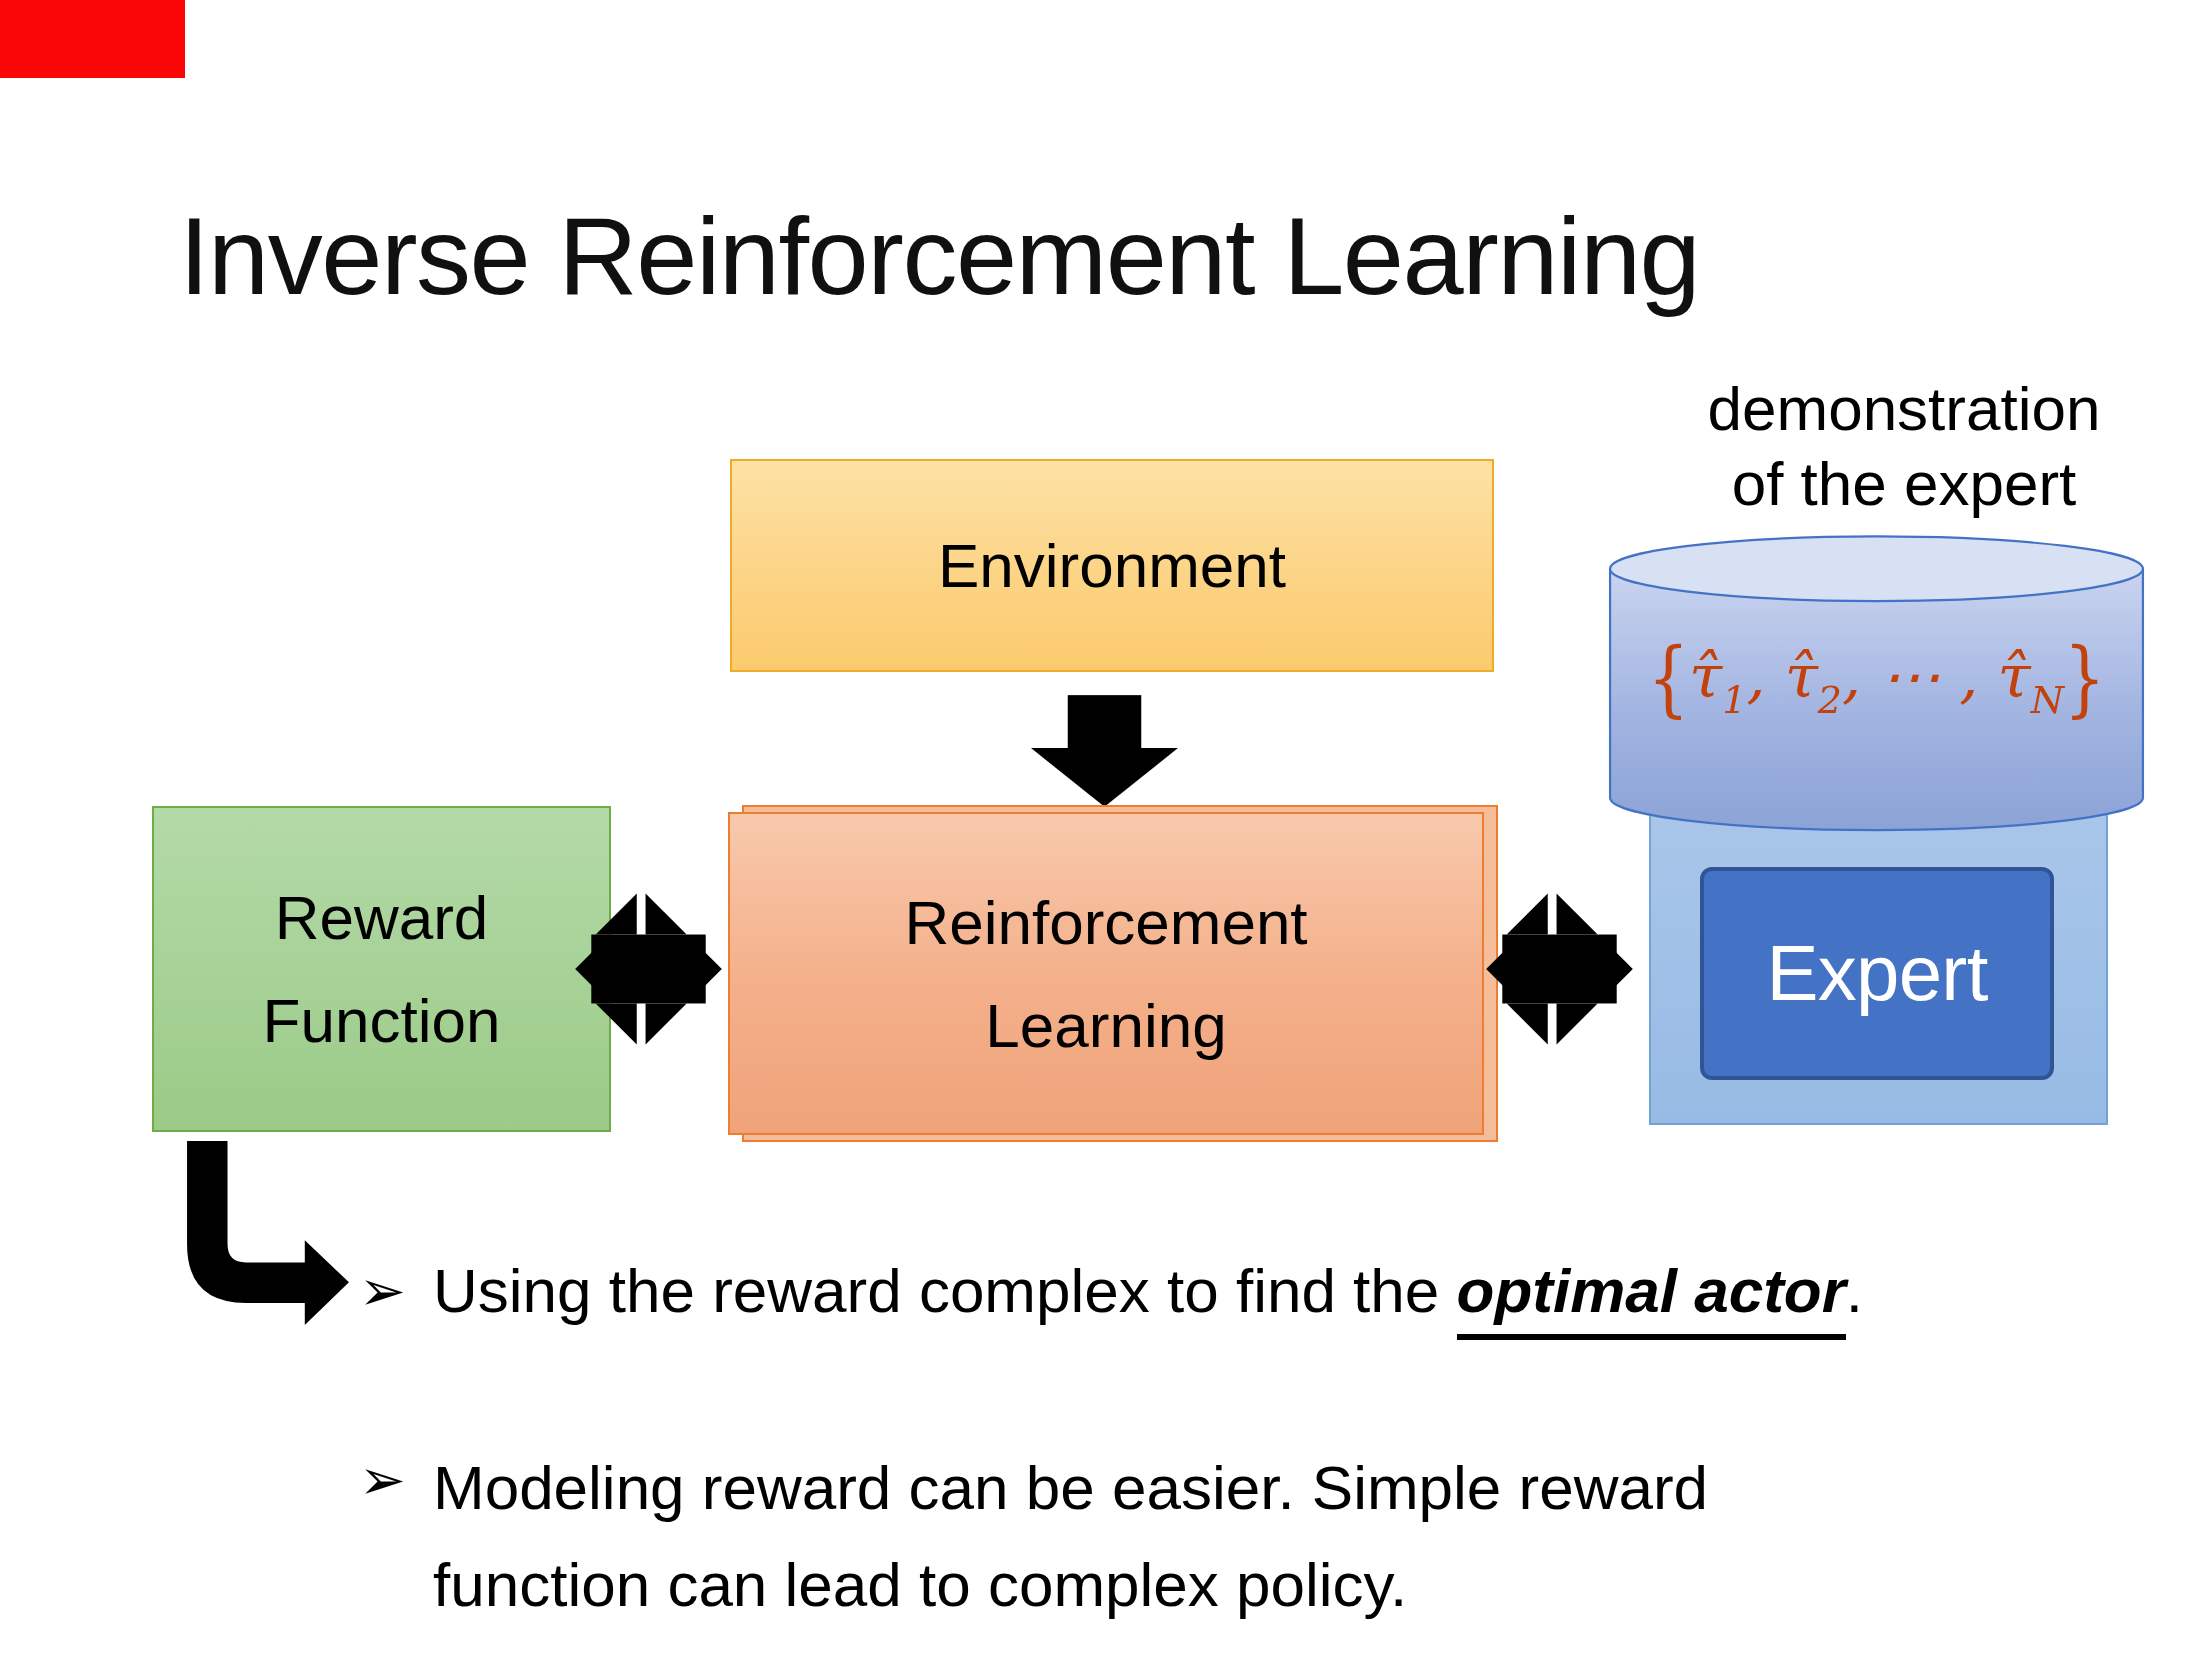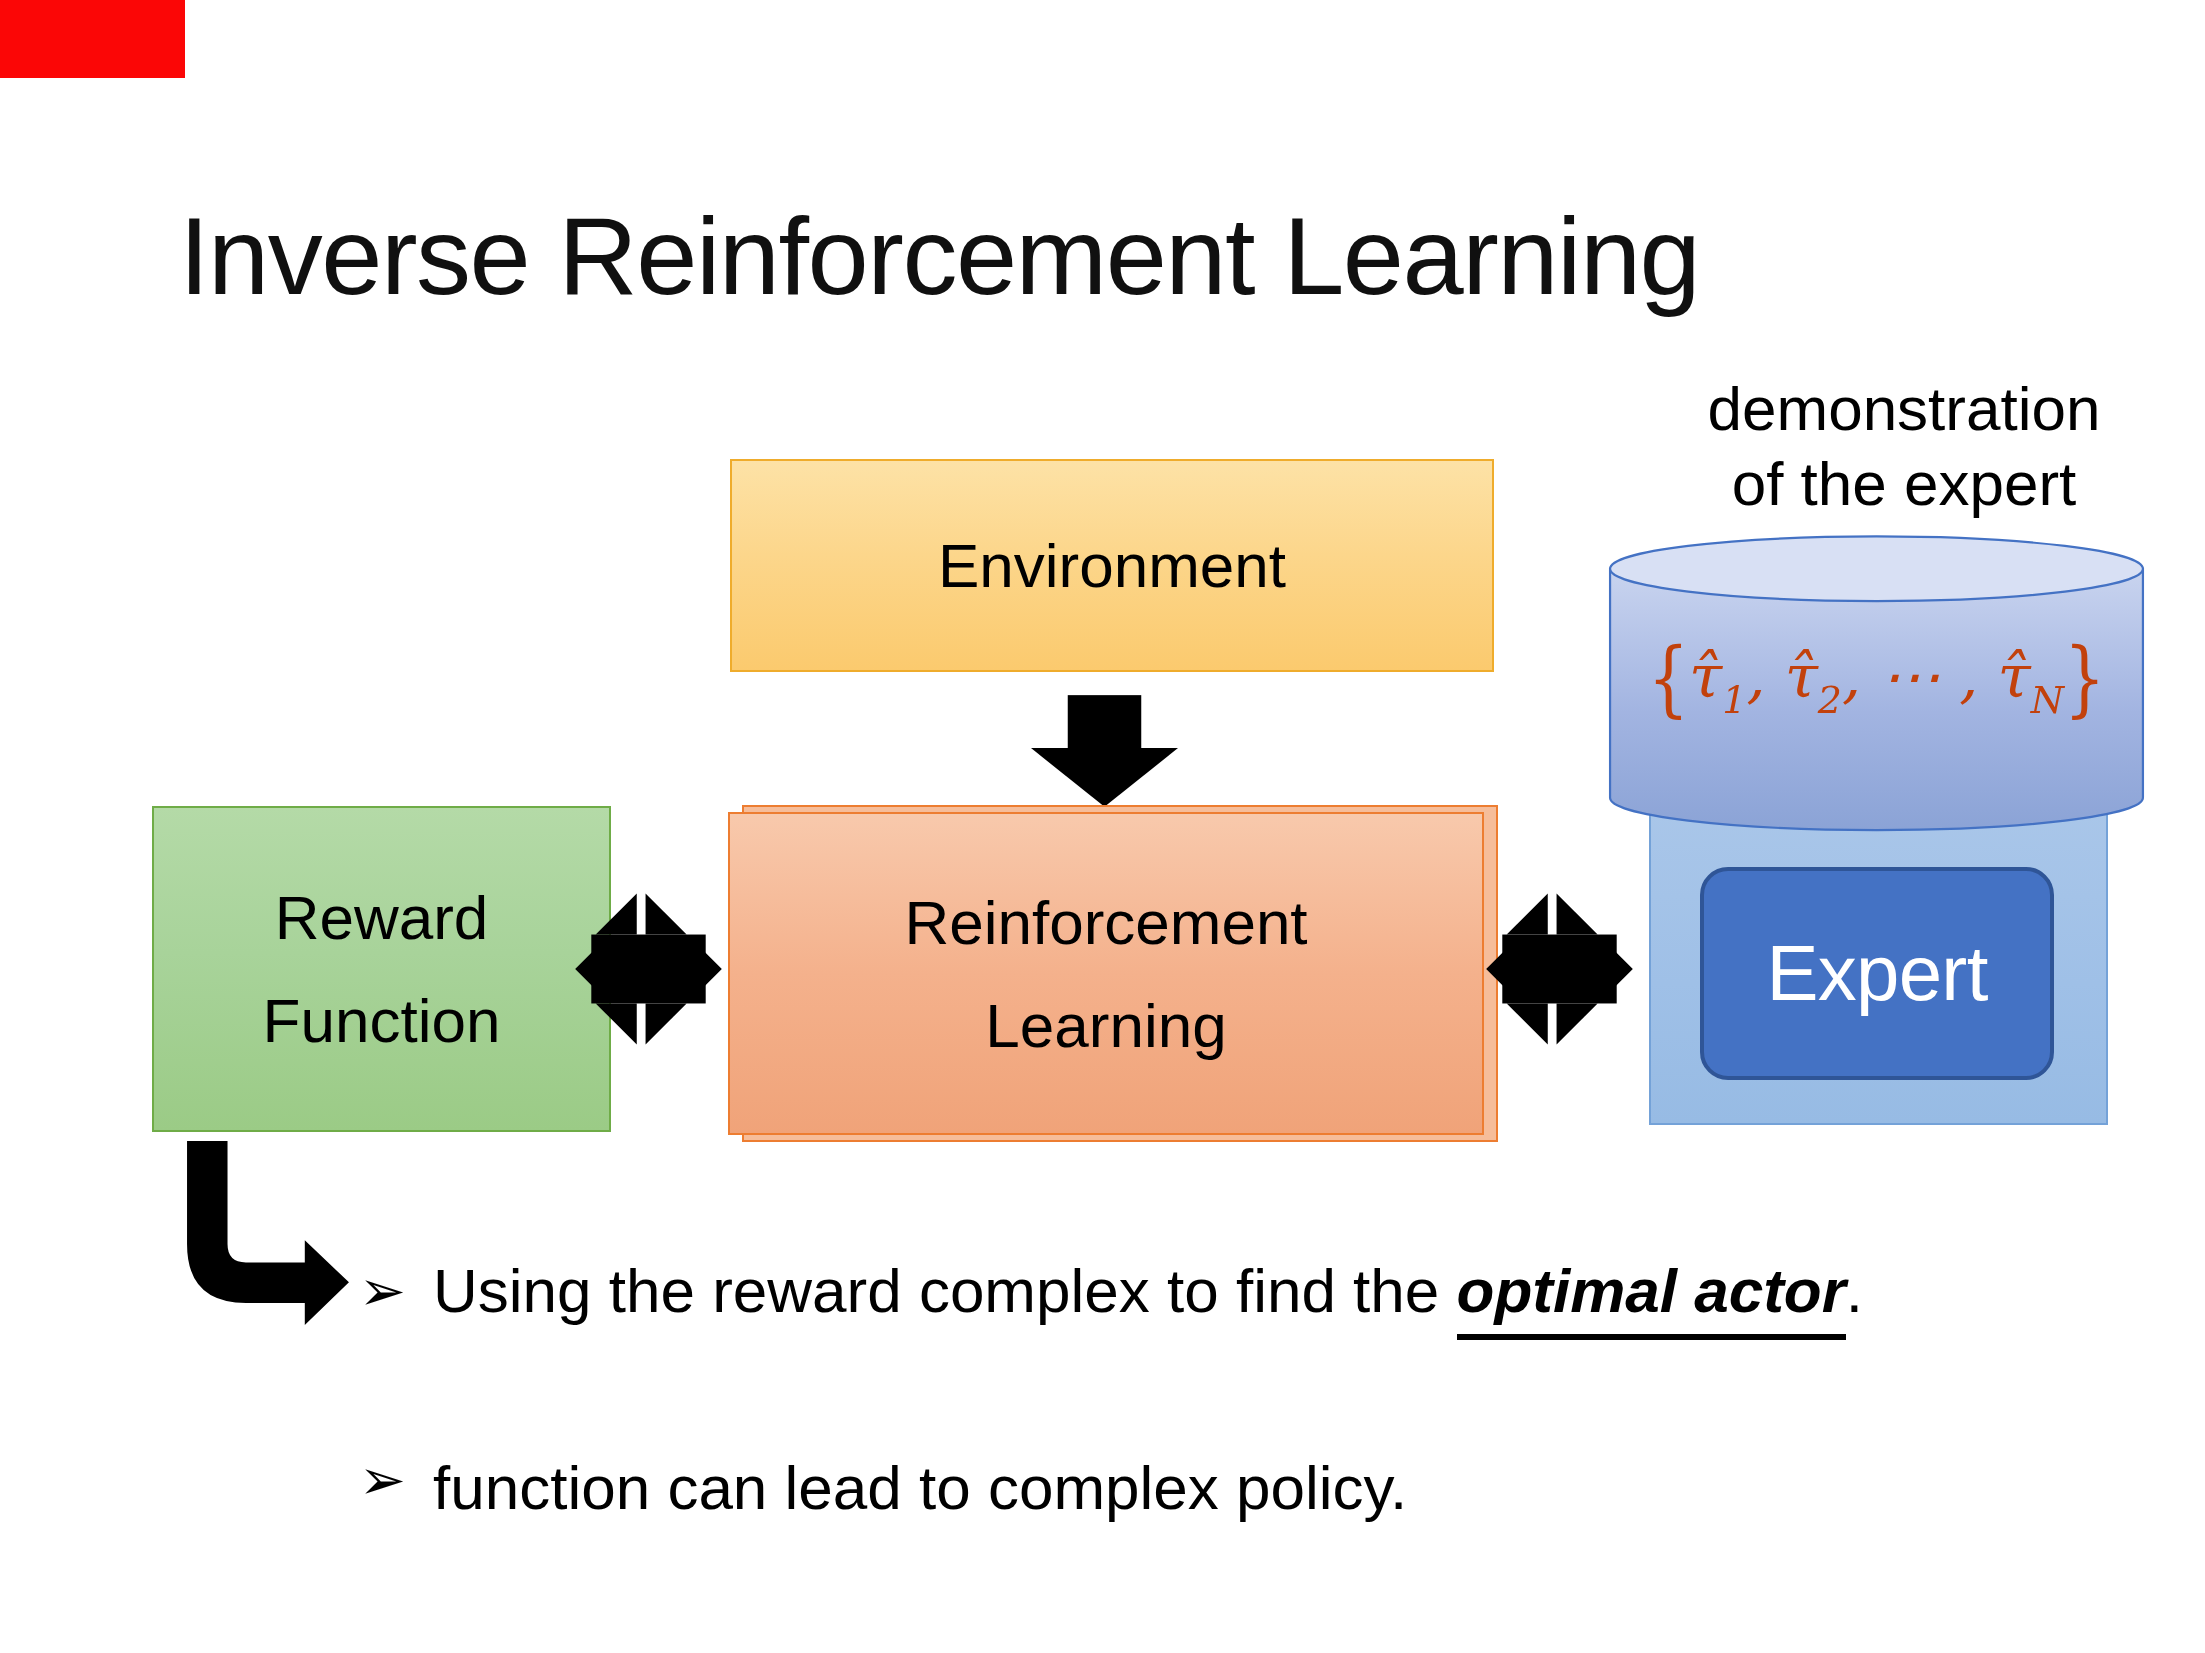--- a/index.html
+++ b/index.html
@@ -46,21 +46,21 @@
     background:linear-gradient(180deg,#f8c9ac 0%,#f4b18c 50%,#f0a379 100%);
     border:2.9px solid #ed7d31;box-sizing:border-box;
   }
 
   .expert-panel{
     left:1649px;top:809px;width:459px;height:316px;
     background:linear-gradient(180deg,#a9c6e9 0%,#9fc0e7 55%,#97bbe4 100%);
     border:2.2px solid #74a2d8;box-sizing:border-box;
   }
   .expert-box{
-    left:1700px;top:867px;width:354px;height:213px;border-radius:28px;
+    left:1700px;top:867px;width:354px;height:213px;border-radius:12px;
     background:#4472c4;border:4.4px solid #2f5597;box-sizing:border-box;
     display:flex;align-items:center;justify-content:center;
   }
   .expert-box .lbl{font-size:78px;color:#ffffff;letter-spacing:-0.7px;}
 
   .cylinder{left:1608px;top:535px;width:537px;height:298px;}
 
   .formula{
     left:1608px;top:641px;width:537px;text-align:center;
     font-family:"DejaVu Serif",serif;font-style:italic;font-size:60px;color:#c2410c;
@@ -167,18 +167,19 @@
   </svg>
 
   <div class="abs bullet b1">
     <span class="marker">➢</span>
     <div class="btext"><span>Using the reward complex to find the </span><span class="em-underline">optimal actor</span><span>.</span></div>
   </div>
 
   <div class="abs bullet b2">
     <span class="marker">➢</span>
     <div class="btext">
+      <div>Modeling reward can be easier. Simple reward</div>
       <div>function can lead to complex policy.</div>
     </div>
   </div>
 
 </div>
 
 
 </body></html>

